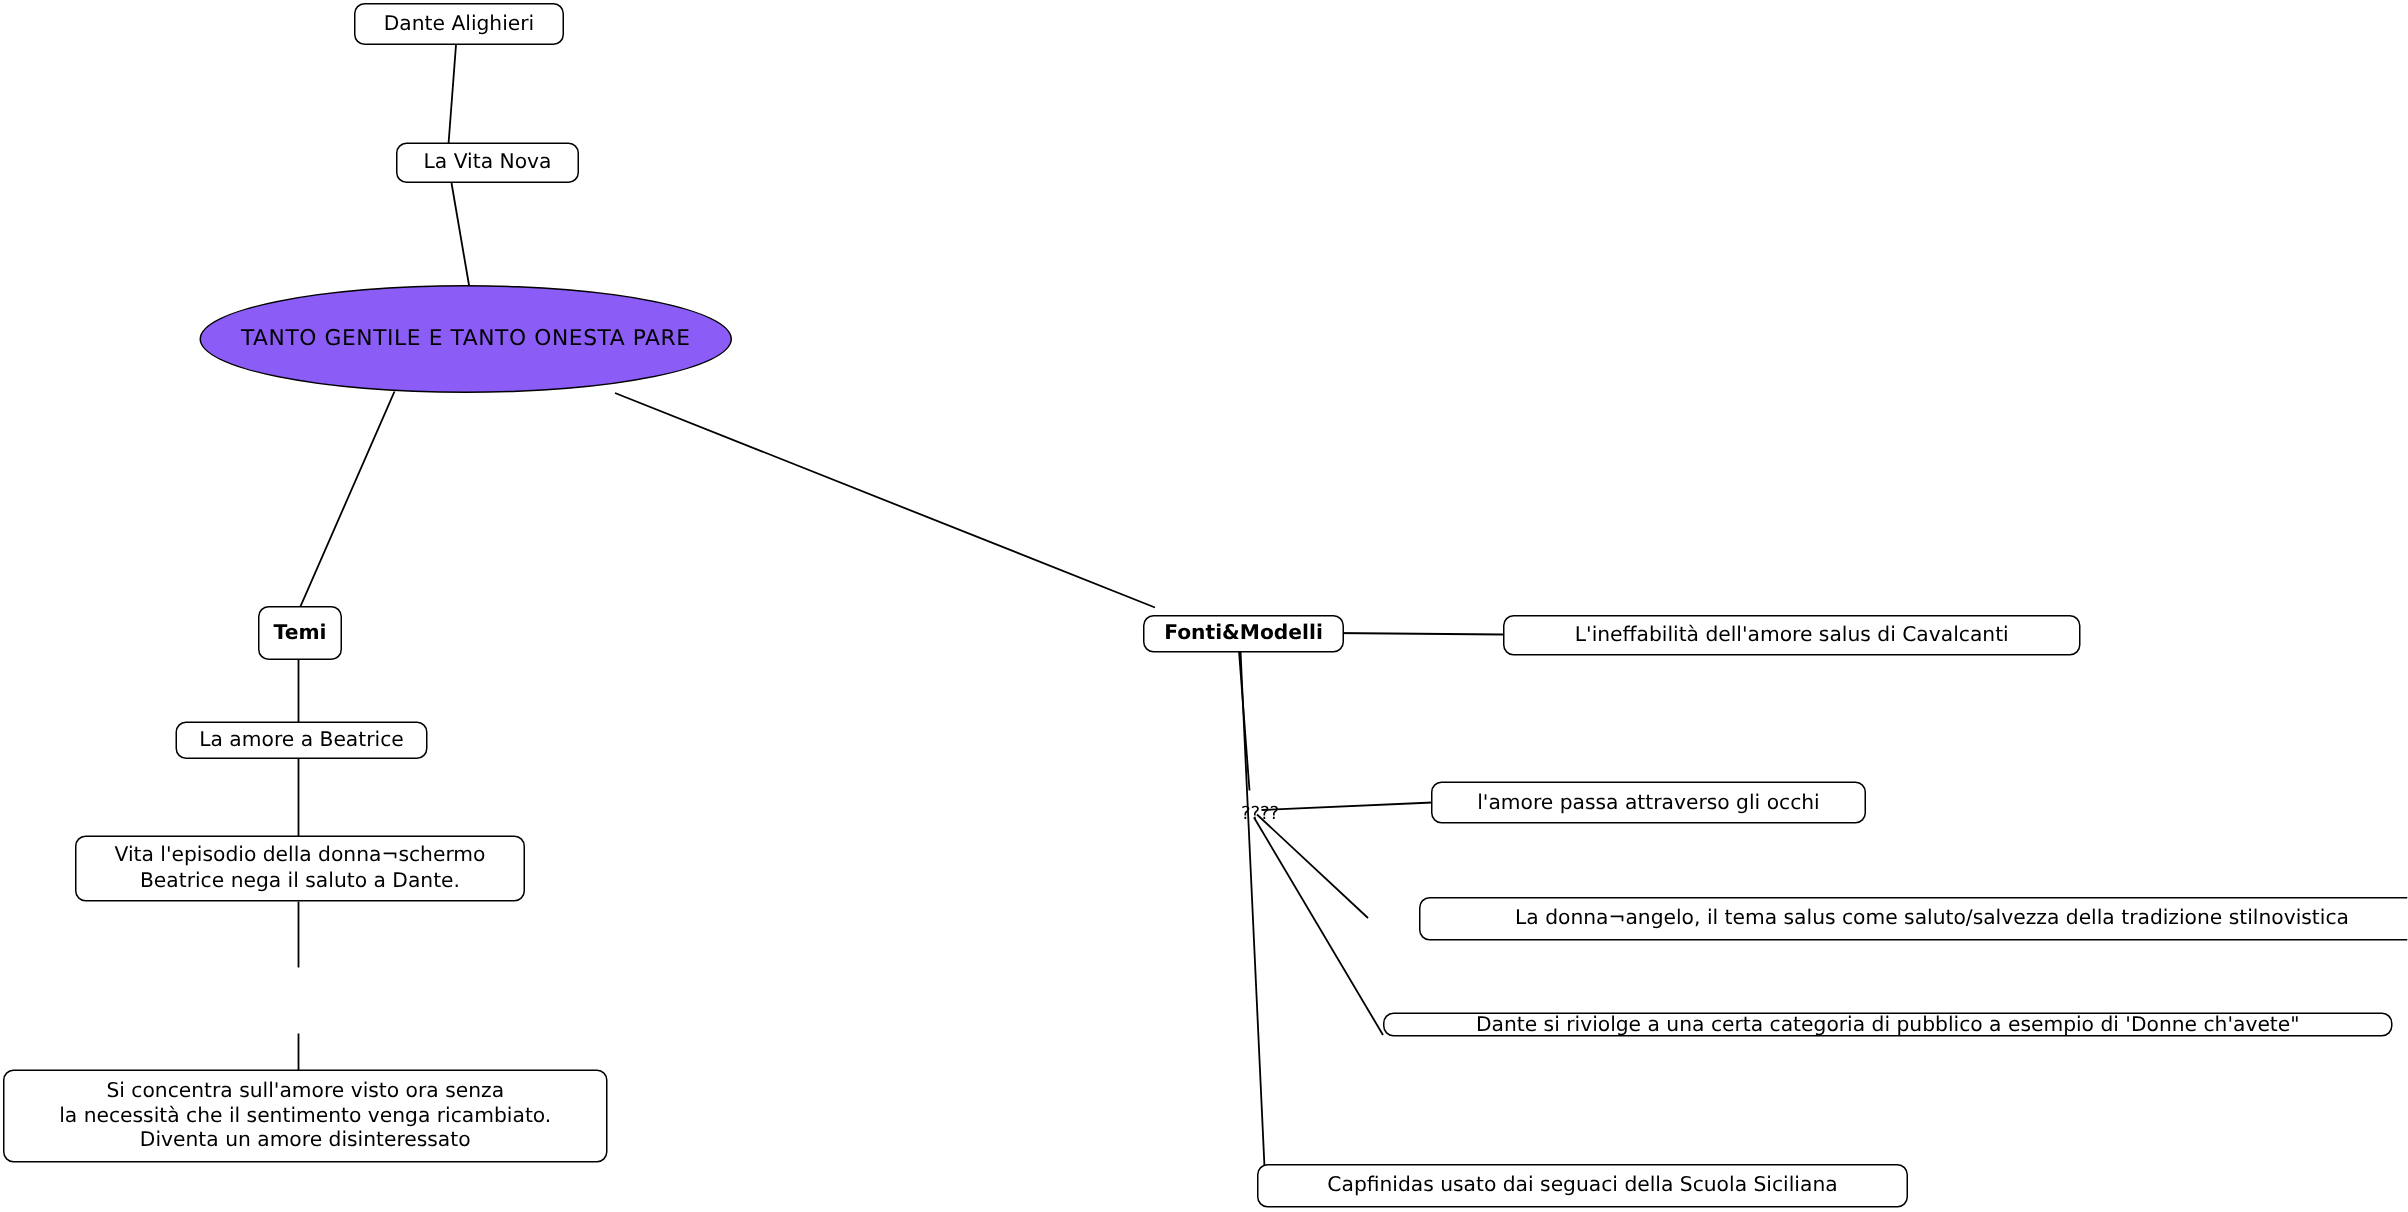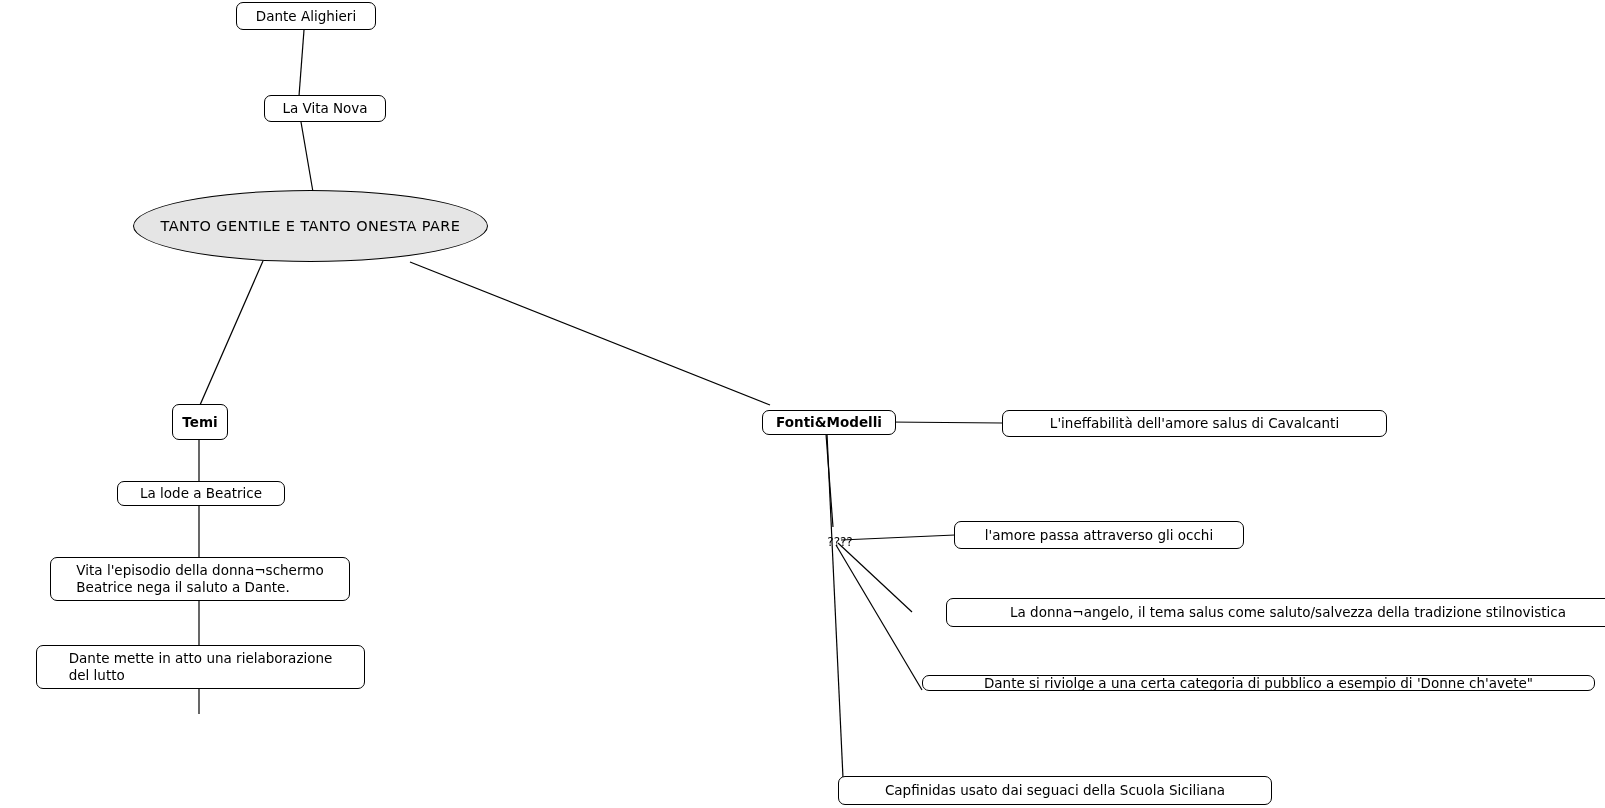--- a/index.html
+++ b/index.html
@@ -26,34 +26,35 @@
   .node {
     position: absolute;
     box-sizing: border-box;
     border: 1px solid #000000;
     border-radius: 7px;
     background: #ffffff;
     color: #000000;
     display: flex;
     align-items: center;
     justify-content: center;
+    text-align: center;
     white-space: pre;
     line-height: 1.25;
     font-size: 13.5px;
     padding: 3px 20px;
   }
   .node.bold {
     font-weight: bold;
   }
   .ellipse {
     position: absolute;
     box-sizing: border-box;
     border: 1px solid #000000;
     border-radius: 50%;
-    background: #e5e5e5;
+    background: #8b5cf6;
     color: #000000;
     display: flex;
     align-items: center;
     justify-content: center;
     text-align: center;
     white-space: pre;
     font-size: 14.5px;
     letter-spacing: 0.4px;
   }
   .plain-label {
@@ -98,33 +99,34 @@
 
   <div class="ellipse" style="left:133px; top:190px; width:355px; height:72px;">
     <span>TANTO GENTILE E TANTO ONESTA PARE</span>
   </div>
 
   <div class="node bold" style="left:172px; top:404px; width:56px; height:36px;">
     <span>Temi</span>
   </div>
 
   <div class="node" style="left:117px; top:481px; width:168px; height:25px;">
-    <span>La lode a Beatrice</span>
+    <span>La amore a Beatrice</span>
   </div>
 
   <div class="node" style="left:50px; top:557px; width:300px; height:44px;">
     <span>Vita l'episodio della donna¬schermo
 Beatrice nega il saluto a Dante.</span>
   </div>
 
-  <div class="node" style="left:36px; top:645px; width:329px; height:44px;">
-    <span>Dante mette in atto una rielaborazione
-del lutto</span>
+
+  <div class="node" style="left:2px; top:713px; width:403px; height:62px;">
+    <span>Si concentra sull'amore visto ora senza
+la necessità che il sentimento venga ricambiato.
+Diventa un amore disinteressato</span>
   </div>
-
 
   <div class="node bold" style="left:762px; top:410px; width:134px; height:25px;">
     <span>Fonti&amp;Modelli</span>
   </div>
 
   <div class="node" style="left:1002px; top:410px; width:385px; height:27px;">
     <span>L'ineffabilità dell'amore salus di Cavalcanti</span>
   </div>
 
   <div class="plain-label" style="left:812px; top:521px;">

